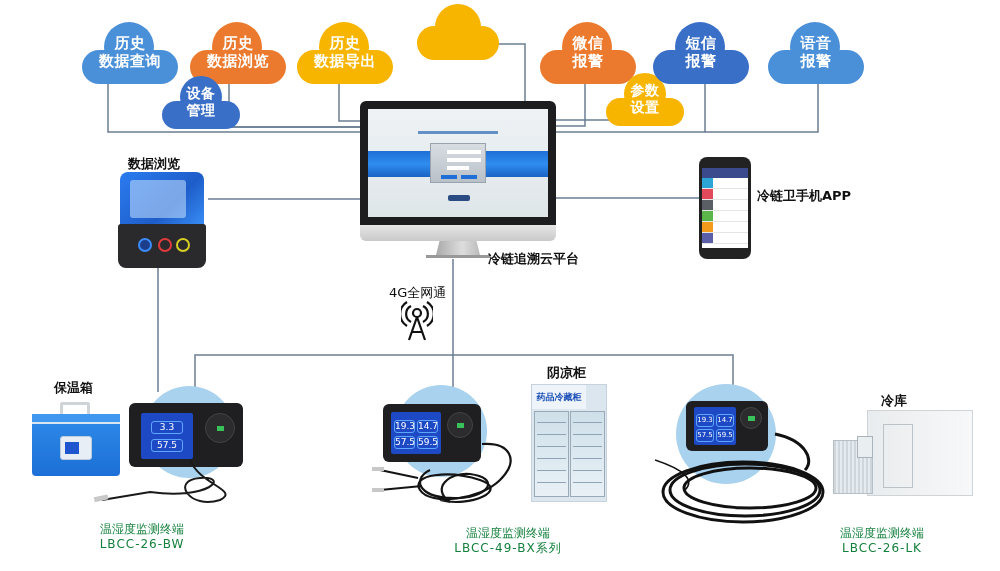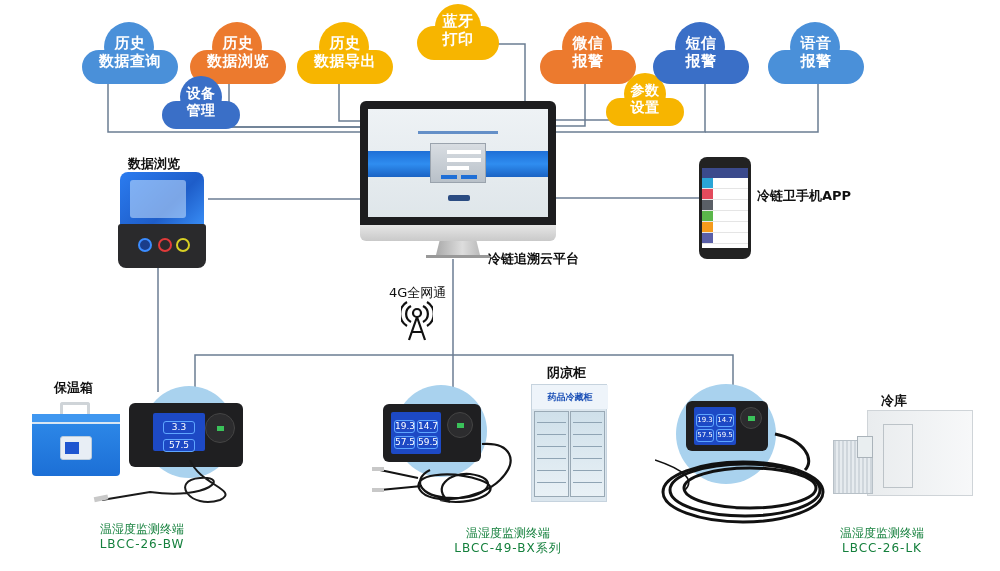--- a/index.html
+++ b/index.html
@@ -69,21 +69,21 @@
   .cable { position: absolute; }
 
   .coolbox { position: absolute; left: 32px; top: 402px; width: 88px; height: 74px; }
   .coolbox .body { position: absolute; left: 0; top: 12px; width: 88px; height: 62px; background: linear-gradient(#2f8bea, #1c6fd6); border-radius: 4px; }
   .coolbox .lid { position: absolute; left: 0; top: 12px; width: 88px; height: 10px; background: #3f97f0; border-bottom: 2px solid #d9e6f2; }
   .coolbox .handle { position: absolute; left: 28px; top: 0; width: 30px; height: 14px; border: 3px solid #cfd4d8; border-bottom: none; border-radius: 3px 3px 0 0; }
   .coolbox .win { position: absolute; left: 28px; top: 34px; width: 32px; height: 24px; background: #e8eef5; border: 1px solid #bcd; border-radius: 3px; }
   .coolbox .win i { position: absolute; left: 4px; top: 5px; width: 14px; height: 12px; background: #1f56d0; }
 
   .cabinet { position: absolute; left: 531px; top: 384px; width: 76px; height: 118px; background: #dbe6ee; border: 1px solid #c6d3de; }
-  .cabinet .head { position: absolute; left: 0; top: 0; width: 76px; height: 24px; background: #eef4fa; color: #1a4fb6; font-size: 9px; font-weight: bold; text-align: center; line-height: 24px; }
+  .cabinet .head { position: absolute; left: 0; top: 0; width: 54px; height: 24px; background: #eef4fa; color: #1a4fb6; font-size: 9px; font-weight: bold; text-align: center; line-height: 24px; }
   .cabinet .door { position: absolute; top: 26px; width: 35px; height: 86px; background: linear-gradient(#cfe0ea, #e9f1f6); border: 1px solid #99a9b5; }
   .cabinet .door i { position: absolute; left: 2px; right: 2px; height: 1px; background: #8fa4b4; }
 
   .coldroom { position: absolute; left: 833px; top: 410px; width: 140px; height: 88px; }
   .coldroom .box { position: absolute; left: 34px; top: 0; width: 106px; height: 86px; background: linear-gradient(90deg, #e9ecee, #f7f8f9); border: 1px solid #cfd4d8; }
   .coldroom .door { position: absolute; left: 50px; top: 14px; width: 30px; height: 64px; border: 1px solid #bcc3c8; }
   .coldroom .unit { position: absolute; left: 0; top: 30px; width: 40px; height: 54px; background: repeating-linear-gradient(90deg, #cfd6dc 0 2px, #e6ebef 2px 4px); border: 1px solid #b7c0c7; }
   .coldroom .panel { position: absolute; left: 24px; top: 26px; width: 16px; height: 22px; background: #e9eef0; border: 1px solid #aab3ba; }
 </style>
 </head>
@@ -153,22 +153,20 @@
       <div class="c-body" style="background:#3a6fc7"></div>
   </div>
   <div class="c-label" style="white-space:pre-line">设备
 管理</div>
 </div>
 <div class="cloud" style="left:417px;top:2px;width:82px;height:58px;">
   <div class="c-shape">
     <div class="c-puff" style="background:#f7b500;left:18px;width:46px;height:46px;"></div>
       <div class="c-body" style="background:#f7b500;width:82px;"></div>
   </div>
-  <div class="c-label" style="white-space:pre-line;top:10px;">蓝牙
-打印</div>
 </div>
 <div class="cloud" style="left:540px;top:20px;">
   <div class="c-shape">
     <div class="c-puff" style="background:#ec7a2e"></div>
       <div class="c-body" style="background:#ec7a2e"></div>
   </div>
   <div class="c-label" style="white-space:pre-line">微信
 报警</div>
 </div>
 <div class="cloud small" style="left:606px;top:72px;">
@@ -270,21 +268,21 @@
 <div class="coolbox">
   <div class="handle"></div>
   <div class="body"></div>
   <div class="lid"></div>
   <div class="win">
       <i></i>
     </div>
 </div>
 <div class="bubble" style="left:143px;top:386px;width:92px;height:92px;"></div>
 <div class="device" style="left:129px;top:403px;width:114px;height:64px;">
-  <div class="screen" style="left:24px;top:10px;width:52px;height:38px;">
+  <div class="screen" style="left:12px;top:10px;width:52px;height:46px;">
     <div class="tile" style="left:10px;top:8px;width:32px;">3.3</div>
     <div class="tile" style="left:10px;top:26px;width:32px;">57.5</div>
   </div>
   <div class="pad" style="left:76px;top:10px;width:30px;height:30px;">
       <div class="ok"></div>
     </div>
 </div>
 <svg class="cable" style="left:90px;top:460px;width:160px;height:50px;" viewBox="0 0 160 50">
   <path d="M100 0 C110 25 150 30 130 40 C100 50 80 20 110 18 C140 16 120 40 60 32 L12 40" fill="none" stroke="#1a1a1a" stroke-width="2"></path>
   <rect x="4" y="36" width="14" height="5" fill="#c8c8c8" transform="rotate(-12 10 38)"></rect>

